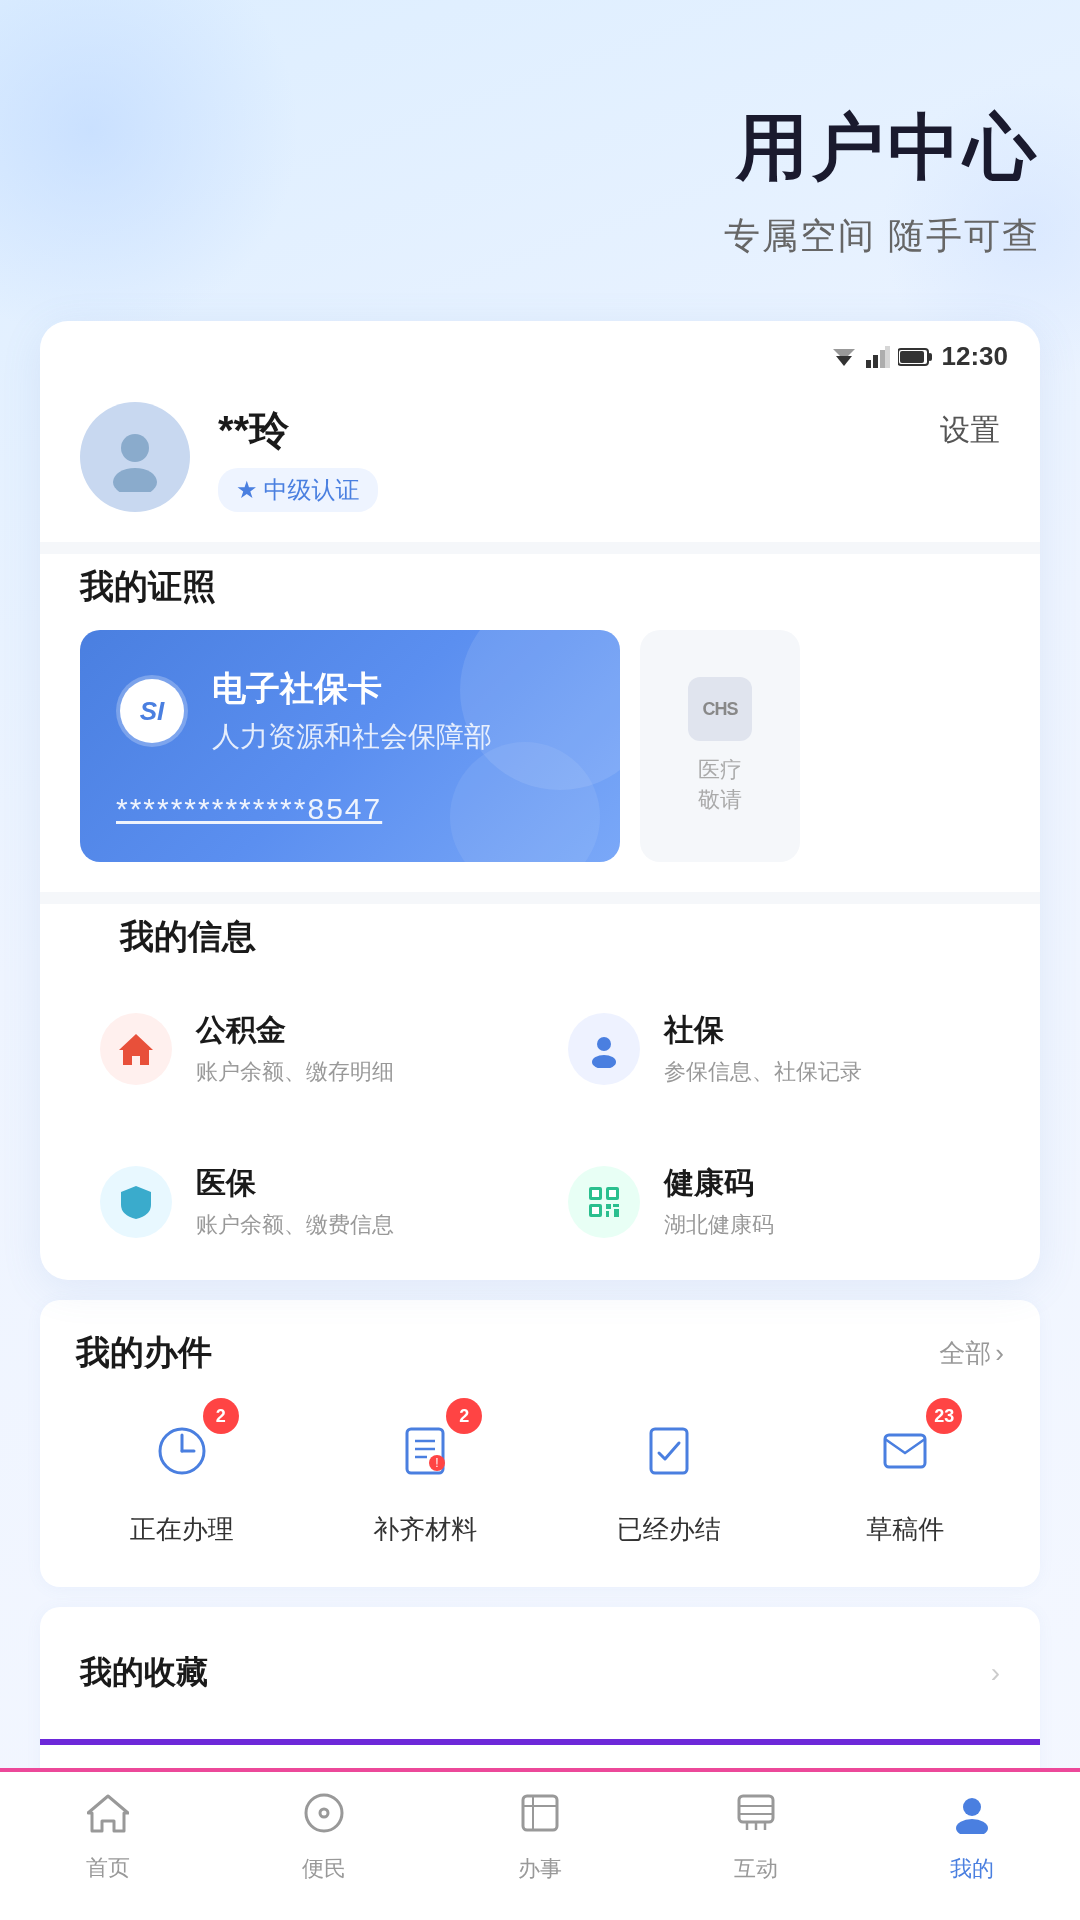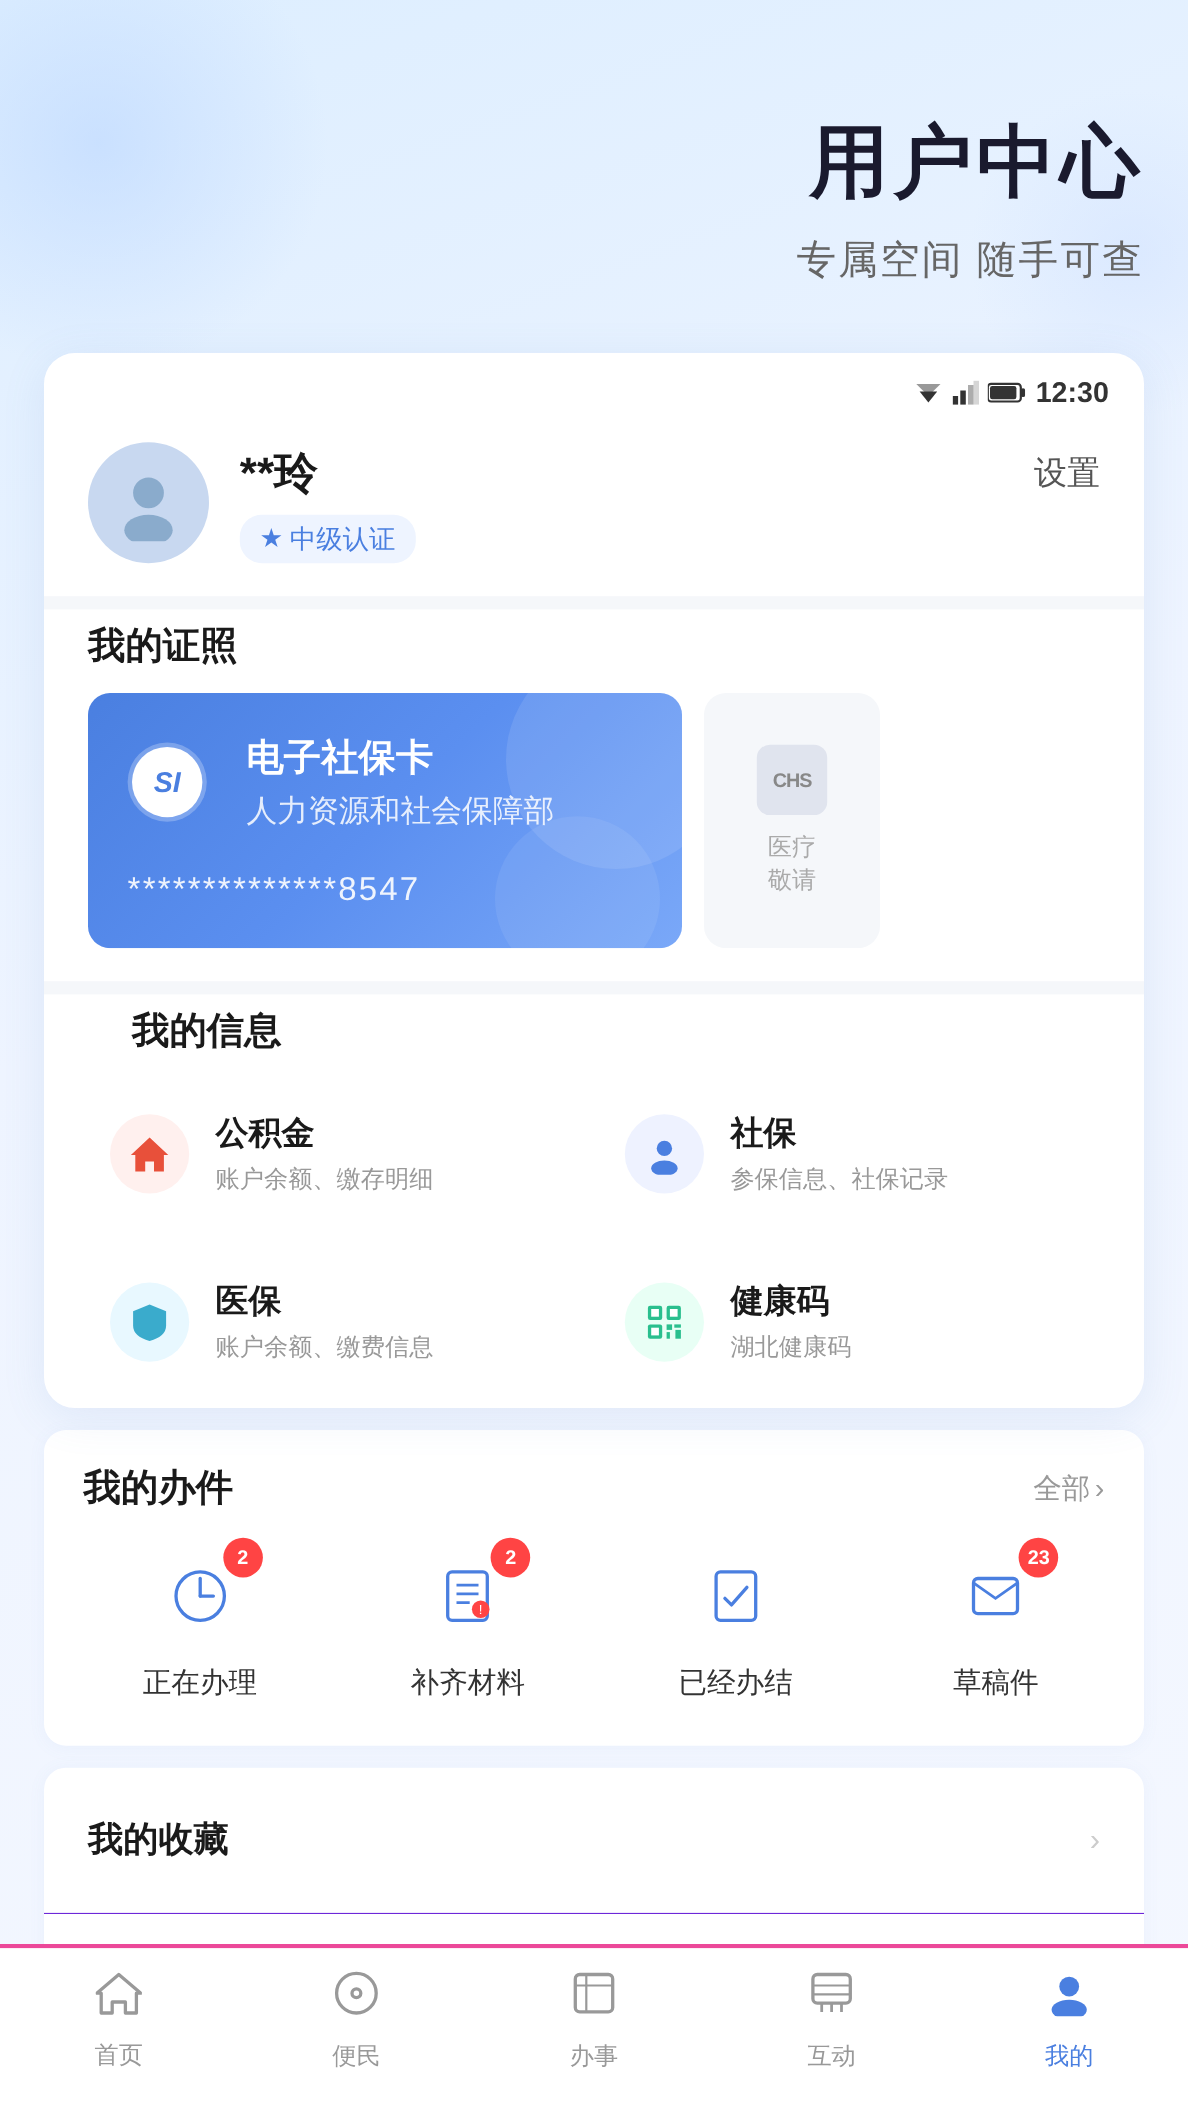--- a/index.html
+++ b/index.html
@@ -190,21 +190,21 @@
       right: 20px;
       bottom: -30px;
       width: 150px;
       height: 150px;
       background: rgba(255,255,255,0.08);
       border-radius: 50%;
     }
     .cert-header {
       display: flex;
       align-items: center;
-      gap: 36px;
+      gap: 24px;
     }
     .cert-logo {
       width: 72px;
       height: 72px;
       background: rgba(255,255,255,0.25);
       border-radius: 50%;
       display: flex;
       align-items: center;
       justify-content: center;
       font-size: 28px;
@@ -220,20 +220,21 @@
     .cert-subtitle {
       font-size: 28px;
       opacity: 0.85;
       margin-top: 6px;
     }
     .cert-number {
       font-size: 30px;
       margin-top: 36px;
       letter-spacing: 2px;
       opacity: 0.9;
+      text-decoration: underline;
     }
 
     .cert-card-gray {
       min-width: 160px;
       background: #f5f7fa;
       border-radius: 20px;
       padding: 30px 24px;
       flex-shrink: 0;
       display: flex;
       flex-direction: column;
@@ -385,21 +386,21 @@
       background: #fff;
       border-radius: 20px;
       overflow: hidden;
       box-shadow: 0 2px 16px rgba(100,140,200,0.06);
     }
     .list-item {
       display: flex;
       justify-content: space-between;
       align-items: center;
       padding: 44px 40px;
-      border-bottom: 1px solid #6d28d9;
+      border-bottom: 6px solid #6d28d9;
       cursor: pointer;
     }
     .list-item:last-child { border-bottom: none; }
     .list-item-label {
       font-size: 32px;
       font-weight: 600;
       color: #1a1a1a;
     }
     .chevron-right {
       font-size: 28px;

